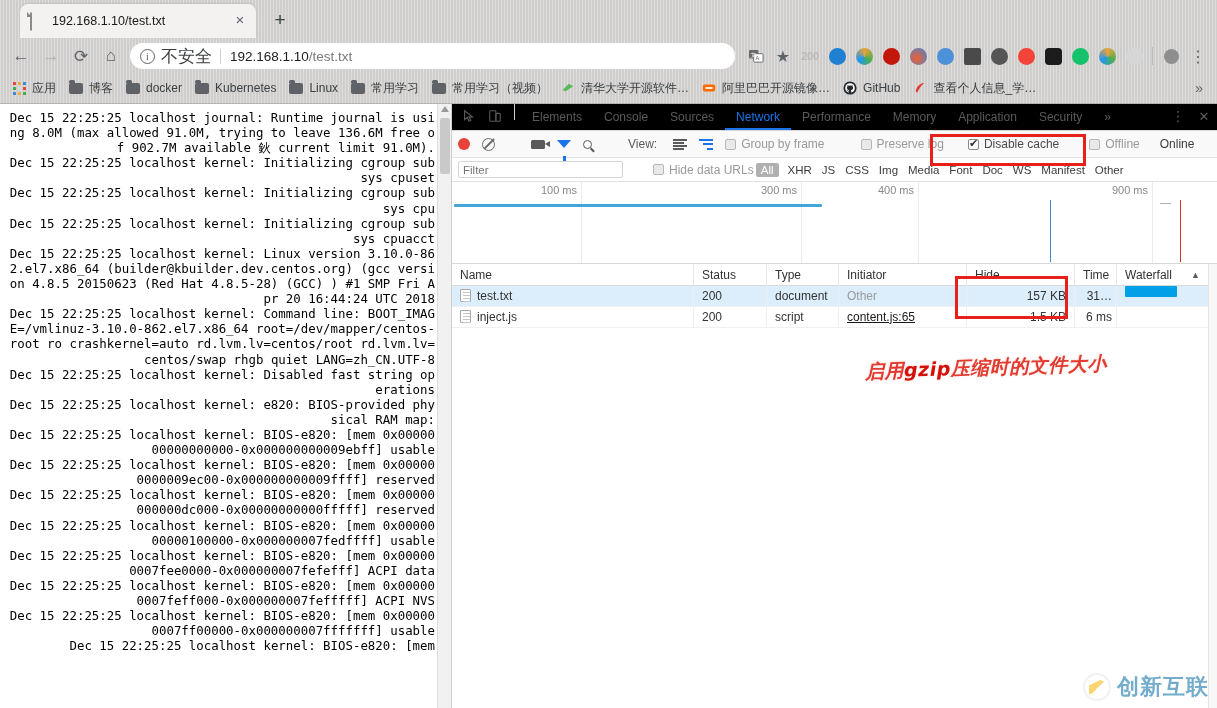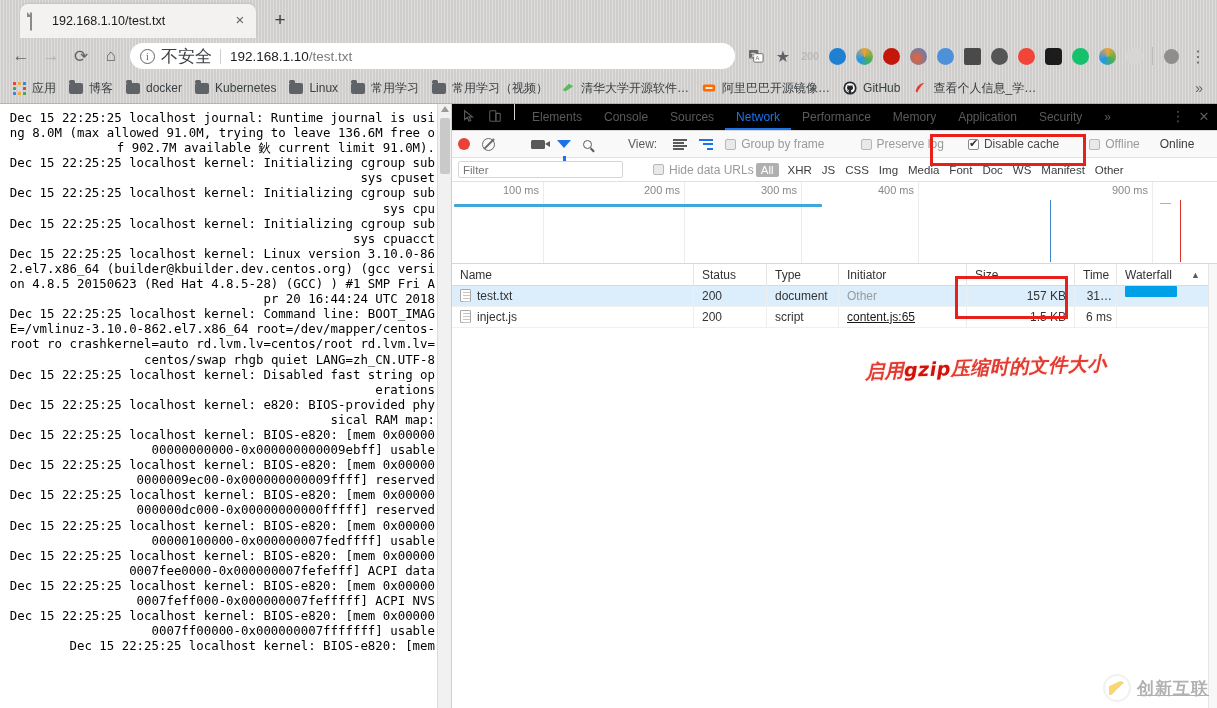--- a/index.html
+++ b/index.html
@@ -327,21 +327,21 @@
   .wm-logo {
     width: 28px; height: 28px; border-radius: 50%;
     background: #fff; border: 2px solid #e6e6e6;
     position: relative; overflow: hidden;
   }
   .wm-logo:after {
     content:""; position:absolute; left: 4px; top: 5px; width: 18px; height: 14px;
     background: linear-gradient(135deg, #f7b500 0%, #f7b500 50%, transparent 50%);
     clip-path: polygon(0 38%, 62% 0, 100% 18%, 40% 62%, 100% 100%, 48% 92%, 0 100%);
   }
-  .wm-text { font-size: 17px; color: #737373; font-weight: bold; letter-spacing: 1px; text-decoration: underline; }
+  .wm-text { font-size: 22px; color: #0369a1; font-weight: bold; letter-spacing: 1px; }
 
   
   .dt-rightstrip {
     position: absolute; right: 0; top: 0; width: 9px; height: 100%;
     background: #f7f7f7; border-left: 1px solid #e6e6e6;
   }
 </style>
 </head>
 <body>
 
@@ -647,25 +647,22 @@
         <span class="ftype">Img</span>
         <span class="ftype">Media</span>
         <span class="ftype">Font</span>
         <span class="ftype">Doc</span>
         <span class="ftype">WS</span>
         <span class="ftype">Manifest</span>
         <span class="ftype">Other</span>
       </div>
 
       <div class="dt-overview">
-        <div class="ov-tick" style="left:0;width:92px">
+        <div class="ov-tick" style="left:14px;width:116px">
             <span>100 ms</span>
-          </div>
-        <div class="ov-tick" style="left:116px;width:117px">
-            <span>200 ms</span>
           </div>
         <div class="ov-tick" style="left:233px;width:117px">
             <span>300 ms</span>
           </div>
         <div class="ov-tick" style="left:350px;width:117px">
             <span>400 ms</span>
           </div>
         <div class="ov-tick" style="left:584px;width:117px">
             <span>900 ms</span>
           </div>
@@ -674,21 +671,21 @@
         <div class="ov-line-red" style="left:728px;height:62px"></div>
         <span class="ov-dash" style="left:708px;top:14px">—</span>
       </div>
 
       <div class="dt-table">
         <div class="th-row">
           <div class="th" style="width:242px">Name</div>
           <div class="th" style="width:73px">Status</div>
           <div class="th" style="width:72px">Type</div>
           <div class="th" style="width:128px">Initiator</div>
-          <div class="th" style="width:108px">Size</div>
+          <div class="th" style="width:108px">Hide</div>
           <div class="th" style="width:42px">Time</div>
           <div class="th" style="width:91px;display:flex;align-items:center;justify-content:space-between;border-right:none">
             <span>Waterfall</span>
             <span class="sort-caret">▲</span>
           </div>
         </div>
 
         <div class="tr selected">
           <div class="td" style="width:242px"><span class="file-ico"></span><span>test.txt</span></div>
           <div class="td" style="width:73px">200</div>

